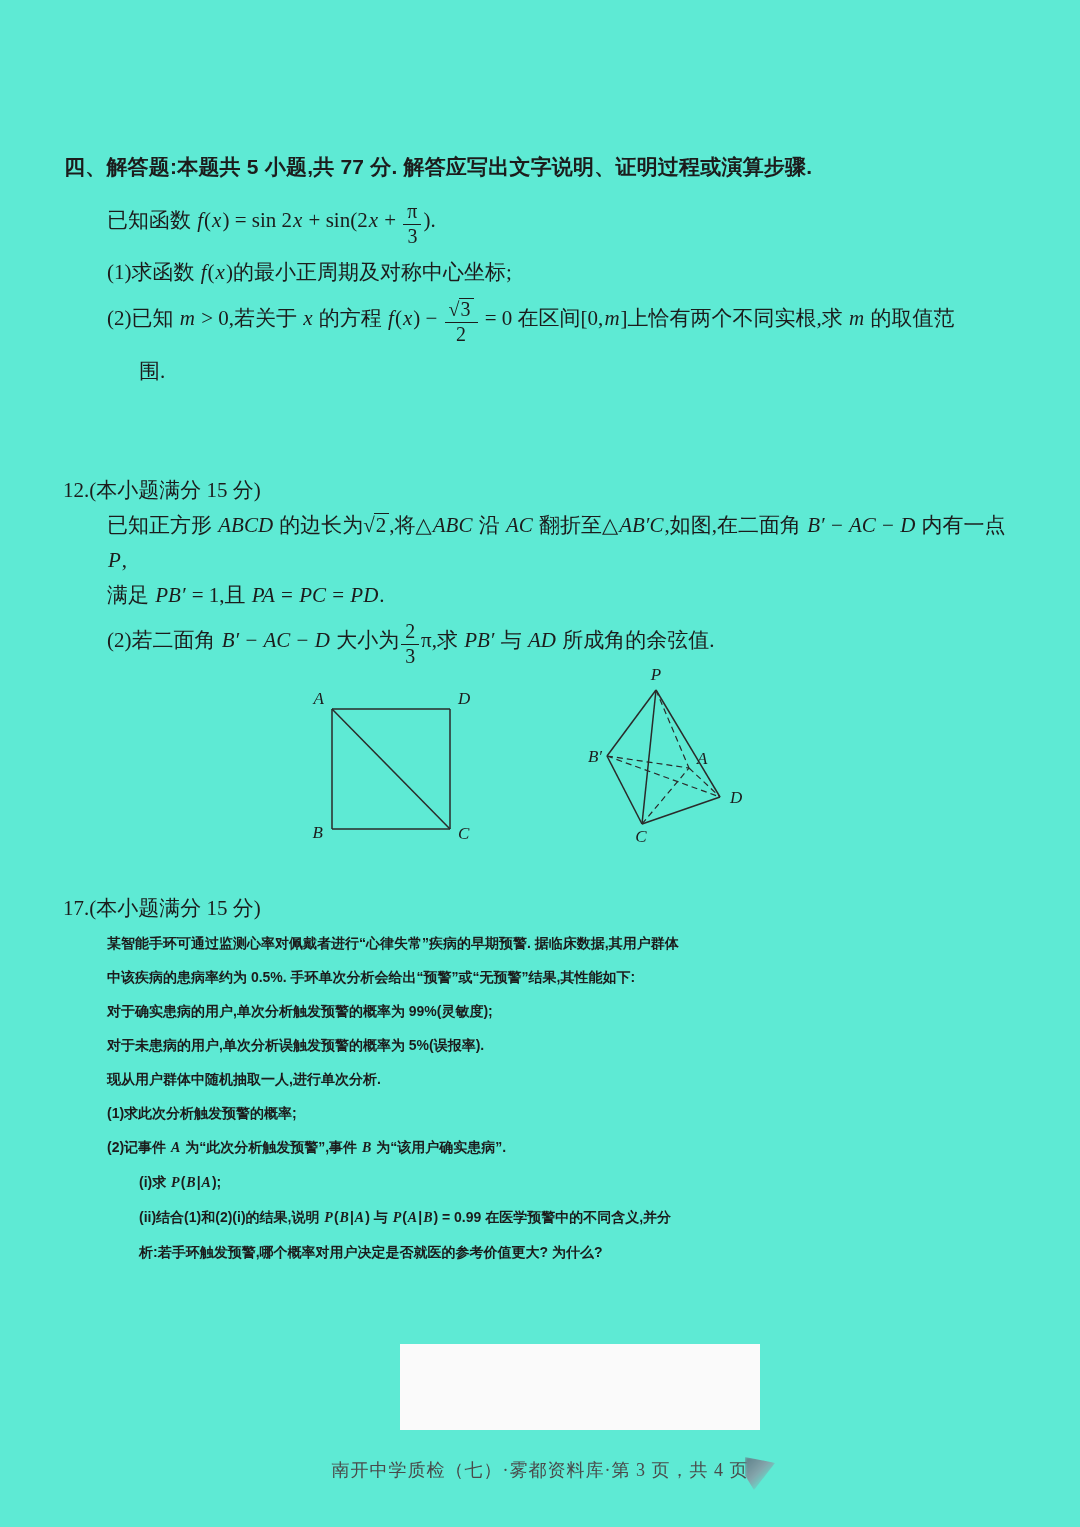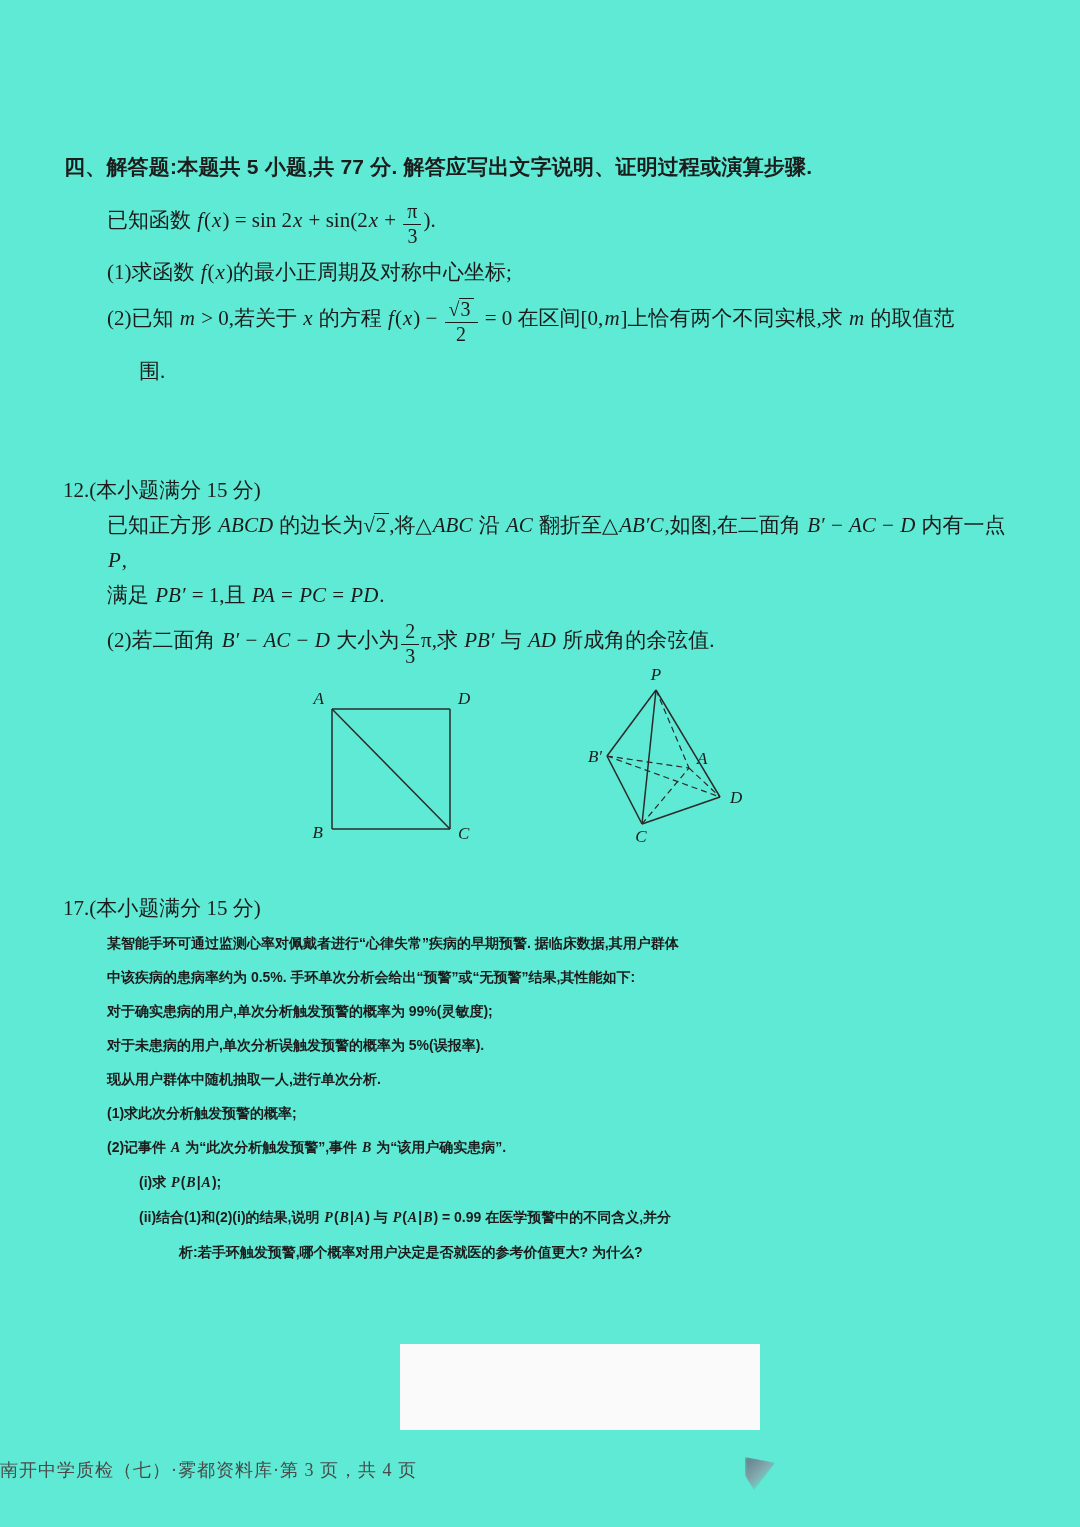--- a/index.html
+++ b/index.html
@@ -14,36 +14,36 @@
   .question{position:absolute;left:63px;right:55px}
   #q15{top:193px}
   #q16{top:473px}
   #q17{top:891px}
   .q-head{line-height:35px;min-height:35px}
   .line{line-height:35px;min-height:35px}
   #q17 .line{line-height:34px;min-height:34px;font-size:14px}
   .line.tall{padding:8px 0}
   .ind1{margin-left:44px}
   .ind2{margin-left:76px}
-  .ind3{margin-left:116px}
+  .ind3{margin-left:76px}
   .mi{font-style:italic;font-family:"Liberation Serif","DejaVu Serif",serif;padding:0 1px}
   .frac{display:inline-block;vertical-align:-0.78em;text-align:center;line-height:1.08;margin:0 2px;font-size:.95em}
   .frac .num{display:block;padding:0 4px 1px}
   .frac .den{display:block;border-top:1.4px solid #1c1c1c;padding:1px 4px 0}
   .sqrt{display:inline-block;white-space:nowrap}
   .sqrt .rad{display:inline-block;margin-right:-1px}
   .sqrt .radicand{display:inline-block;border-top:1.4px solid #1c1c1c;padding:0 3px 0 2px;line-height:1.1}
   .figure{position:absolute}
   #fig-square{left:308px;top:686px;width:170px;height:170px}
   #fig-tetra{left:583px;top:666px;width:175px;height:195px}
   .edge{stroke:#2a2a2a;stroke-width:1.5;fill:none}
   .edge.dashed{stroke-width:1.2;stroke-dasharray:6 4}
   .vlabel{font-family:"Liberation Serif","DejaVu Serif",serif;font-style:italic;font-size:17px;fill:#1c1c1c}
   .smudge{position:absolute;left:400px;top:1344px;width:360px;height:86px;background:#fafafa}
-  .footer{position:absolute;left:0;right:0;top:1458px;font-size:18px;color:#4a4a4a;letter-spacing:1px}
+  .footer{position:absolute;left:0;right:0;top:1458px;text-align:center;font-size:18px;color:#4a4a4a;letter-spacing:1px}
   .shadow-wedge{
     position:absolute;left:745px;top:1457px;width:30px;height:33px;
     background:linear-gradient(135deg,#5d6d7b 0%,#8c98a4 45%,rgba(200,205,210,0) 80%);
     clip-path:polygon(0 0,100% 18%,30% 100%,0 55%);
     filter:blur(1.5px);opacity:.85;
   }
 </style>
 </head>
 <body>
 

